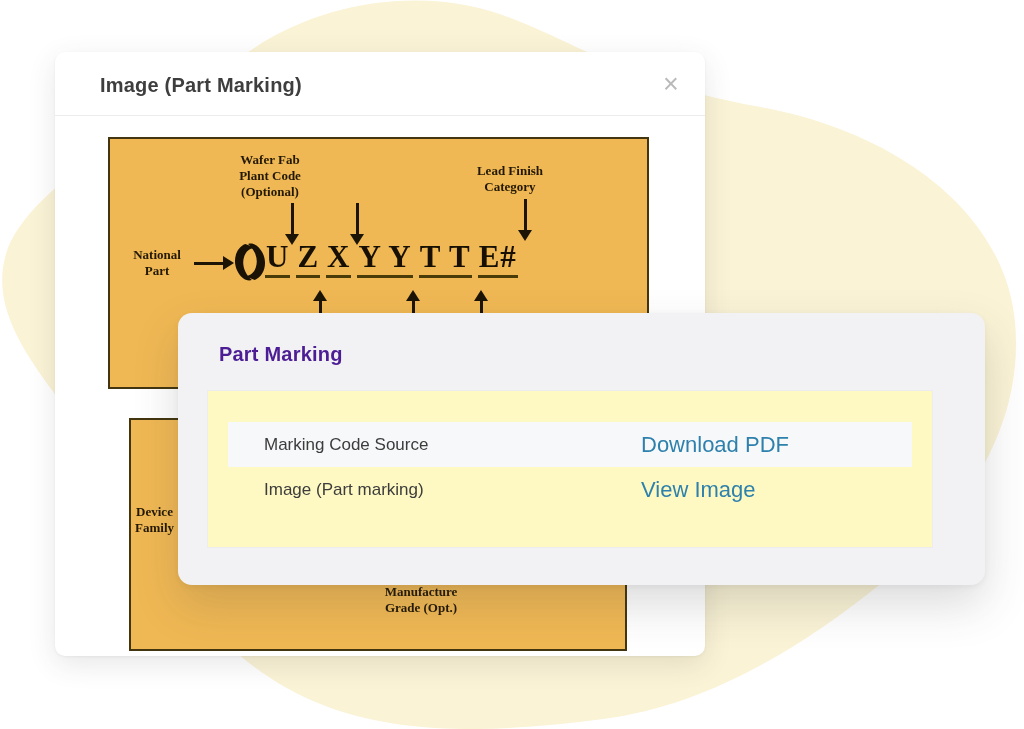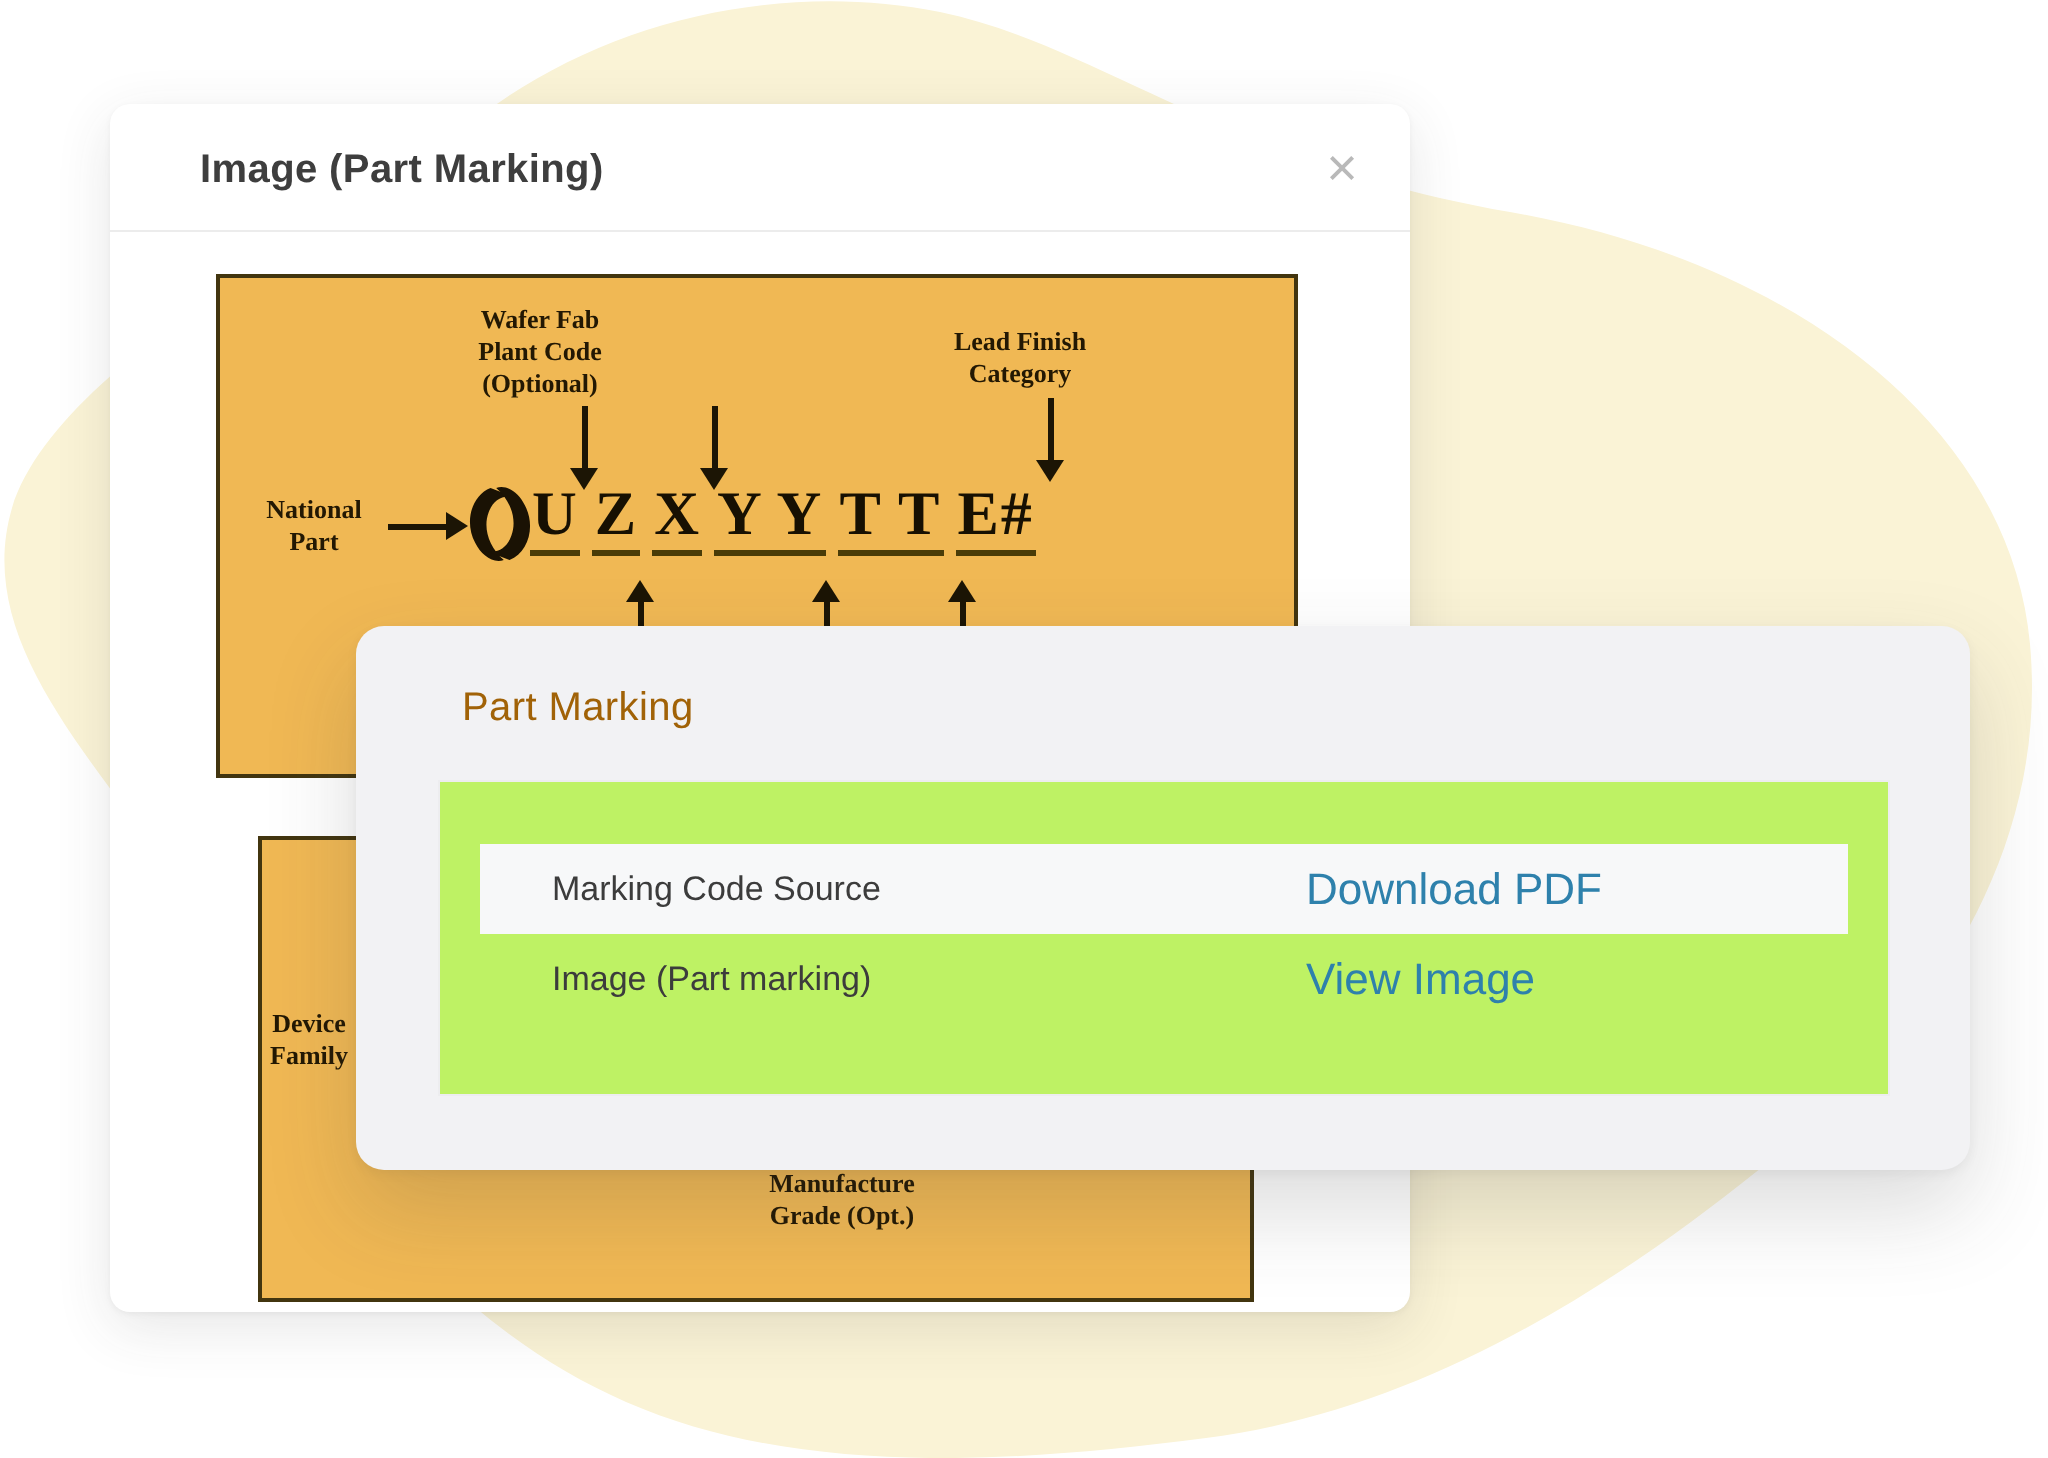--- a/index.html
+++ b/index.html
@@ -66,25 +66,25 @@
   .logo-glyph { position:absolute; left:121px; top:101px; width:38px; height:44px; }
 
   
   .popover {
     position:absolute; left:178px; top:313px; width:807px; height:272px;
     background:#f2f2f4; border-radius:14px;
     box-shadow:0 20px 45px rgba(60,60,60,.18), 0 2px 6px rgba(0,0,0,.05);
   }
   .popover-title {
     position:absolute; left:41px; top:30px;
-    font-size:20px; font-weight:normal; color:#a16207; letter-spacing:.2px;margin-left:12px;
+    font-size:20px; font-weight:bold; color:#4c1d95; letter-spacing:.2px;
   }
   .popover-panel {
-    position:absolute; left:41px; top:77px; width:726px; height:158px;
-    background:#bef264; border:1px solid #ededef;
+    position:absolute; left:29px; top:77px; width:726px; height:158px;
+    background:#fef9c3; border:1px solid #ededef;
   }
   .panel-rows { margin:31px 20px 0 20px; }
   .panel-row { position:relative; height:45px; }
   .panel-row.striped { background:#f7f8f9; }
   .row-label {
     position:absolute; left:36px; top:50%; transform:translateY(-50%);
     font-size:17px; color:#3c3c3c;
   }
   .row-link {
     position:absolute; left:413px; top:50%; transform:translateY(-50%);

